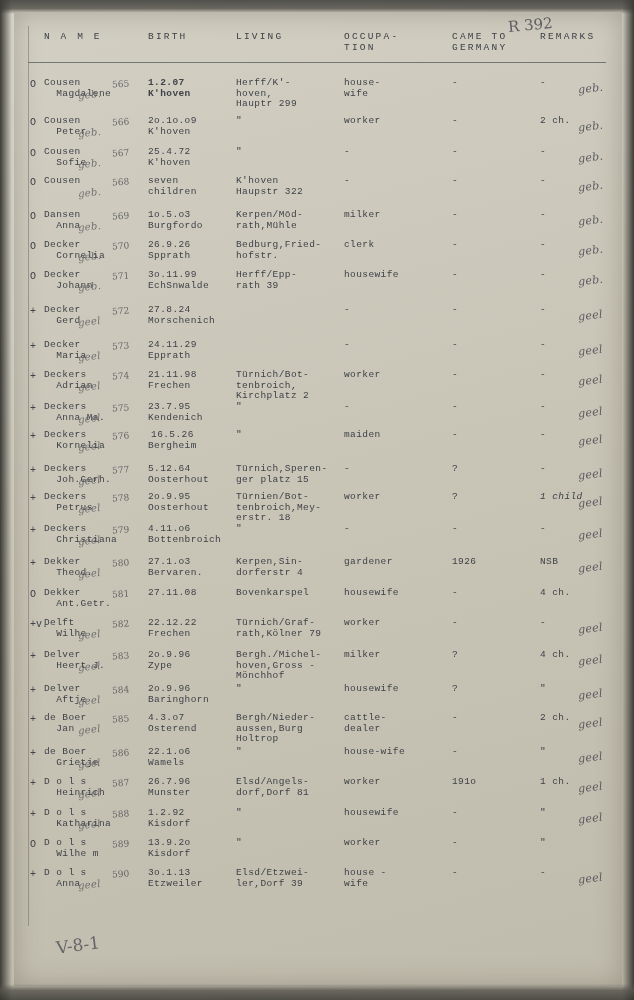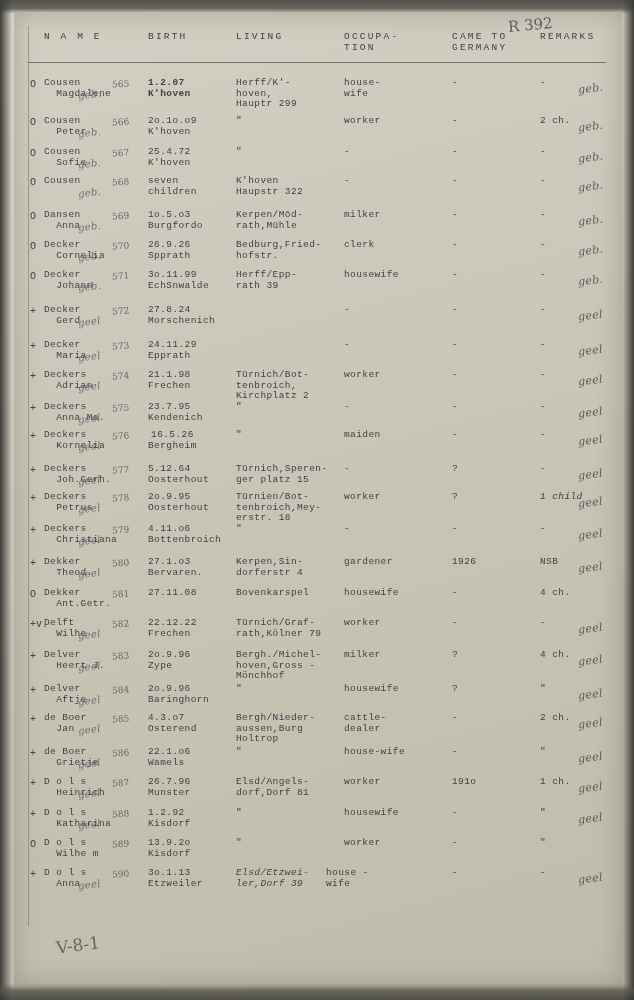--- a/index.html
+++ b/index.html
@@ -188,21 +188,21 @@
       <div class="t" style="left: 236px; top: 340px;"></div>
       <div class="t" style="left: 344px; top: 340px;">-</div>
       <div class="t" style="left: 452px; top: 340px; text-align: right;">-</div>
       <div class="t" style="left: 540px; top: 340px; text-align: right;">-</div>
       <div class="hwnum" style="left: 112px; top: 341px;">573</div>
       <div class="hw" style="left: 578px; top: 344px;">geel</div>
       <div class="hw" style="left: 78px; top: 351px; font-size: 10px; opacity: 0.7;">geel</div>
       <div class="mark" style="left: 30px; top: 371px;">+</div>
       <div class="t" style="left: 44px; top: 370px;">Deckers
   Adrian</div>
-      <div class="t" style="left: 148px; top: 370px;">21.1.98
+      <div class="t" style="left: 148px; top: 370px;">21.11.98
 Frechen</div>
       <div class="t" style="left: 236px; top: 370px;">Türnich/Bot-
 tenbroich,
 Kirchplatz 2</div>
       <div class="t" style="left: 344px; top: 370px;">worker</div>
       <div class="t" style="left: 452px; top: 370px; text-align: right;">-</div>
       <div class="t" style="left: 540px; top: 370px; text-align: right;">-</div>
       <div class="hwnum" style="left: 112px; top: 371px;">574</div>
       <div class="hw" style="left: 578px; top: 374px;">geel</div>
       <div class="hw" style="left: 78px; top: 381px; font-size: 10px; opacity: 0.7;">geel</div>
@@ -390,23 +390,23 @@
       <div class="t" style="left: 236px; top: 838px;">"</div>
       <div class="t" style="left: 344px; top: 838px;">worker</div>
       <div class="t" style="left: 452px; top: 838px; text-align: right;">-</div>
       <div class="t" style="left: 540px; top: 838px; text-align: right;">"</div>
       <div class="hwnum" style="left: 112px; top: 839px;">589</div>
       <div class="mark" style="left: 30px; top: 869px;">+</div>
       <div class="t" style="left: 44px; top: 868px;">D o l s
   Anna</div>
       <div class="t" style="left: 148px; top: 868px;">3o.1.13
 Etzweiler</div>
-      <div class="t" style="left: 236px; top: 868px; font-style: italic;">Elsd/Etzwei-
+      <div class="t" style="left: 236px; top: 868px;">Elsd/Etzwei-
 ler,Dorf 39</div>
-      <div class="t" style="left: 326px; top: 868px;">house -
+      <div class="t" style="left: 344px; top: 868px;">house -
 wife</div>
       <div class="t" style="left: 452px; top: 868px; text-align: right;">-</div>
       <div class="t" style="left: 540px; top: 868px; text-align: right;">-</div>
       <div class="hwnum" style="left: 112px; top: 869px;">590</div>
       <div class="hw" style="left: 578px; top: 872px;">geel</div>
       <div class="hw" style="left: 78px; top: 879px; font-size: 10px; opacity: 0.7;">geel</div>
     </div>
 </div>
 
 </body></html>

